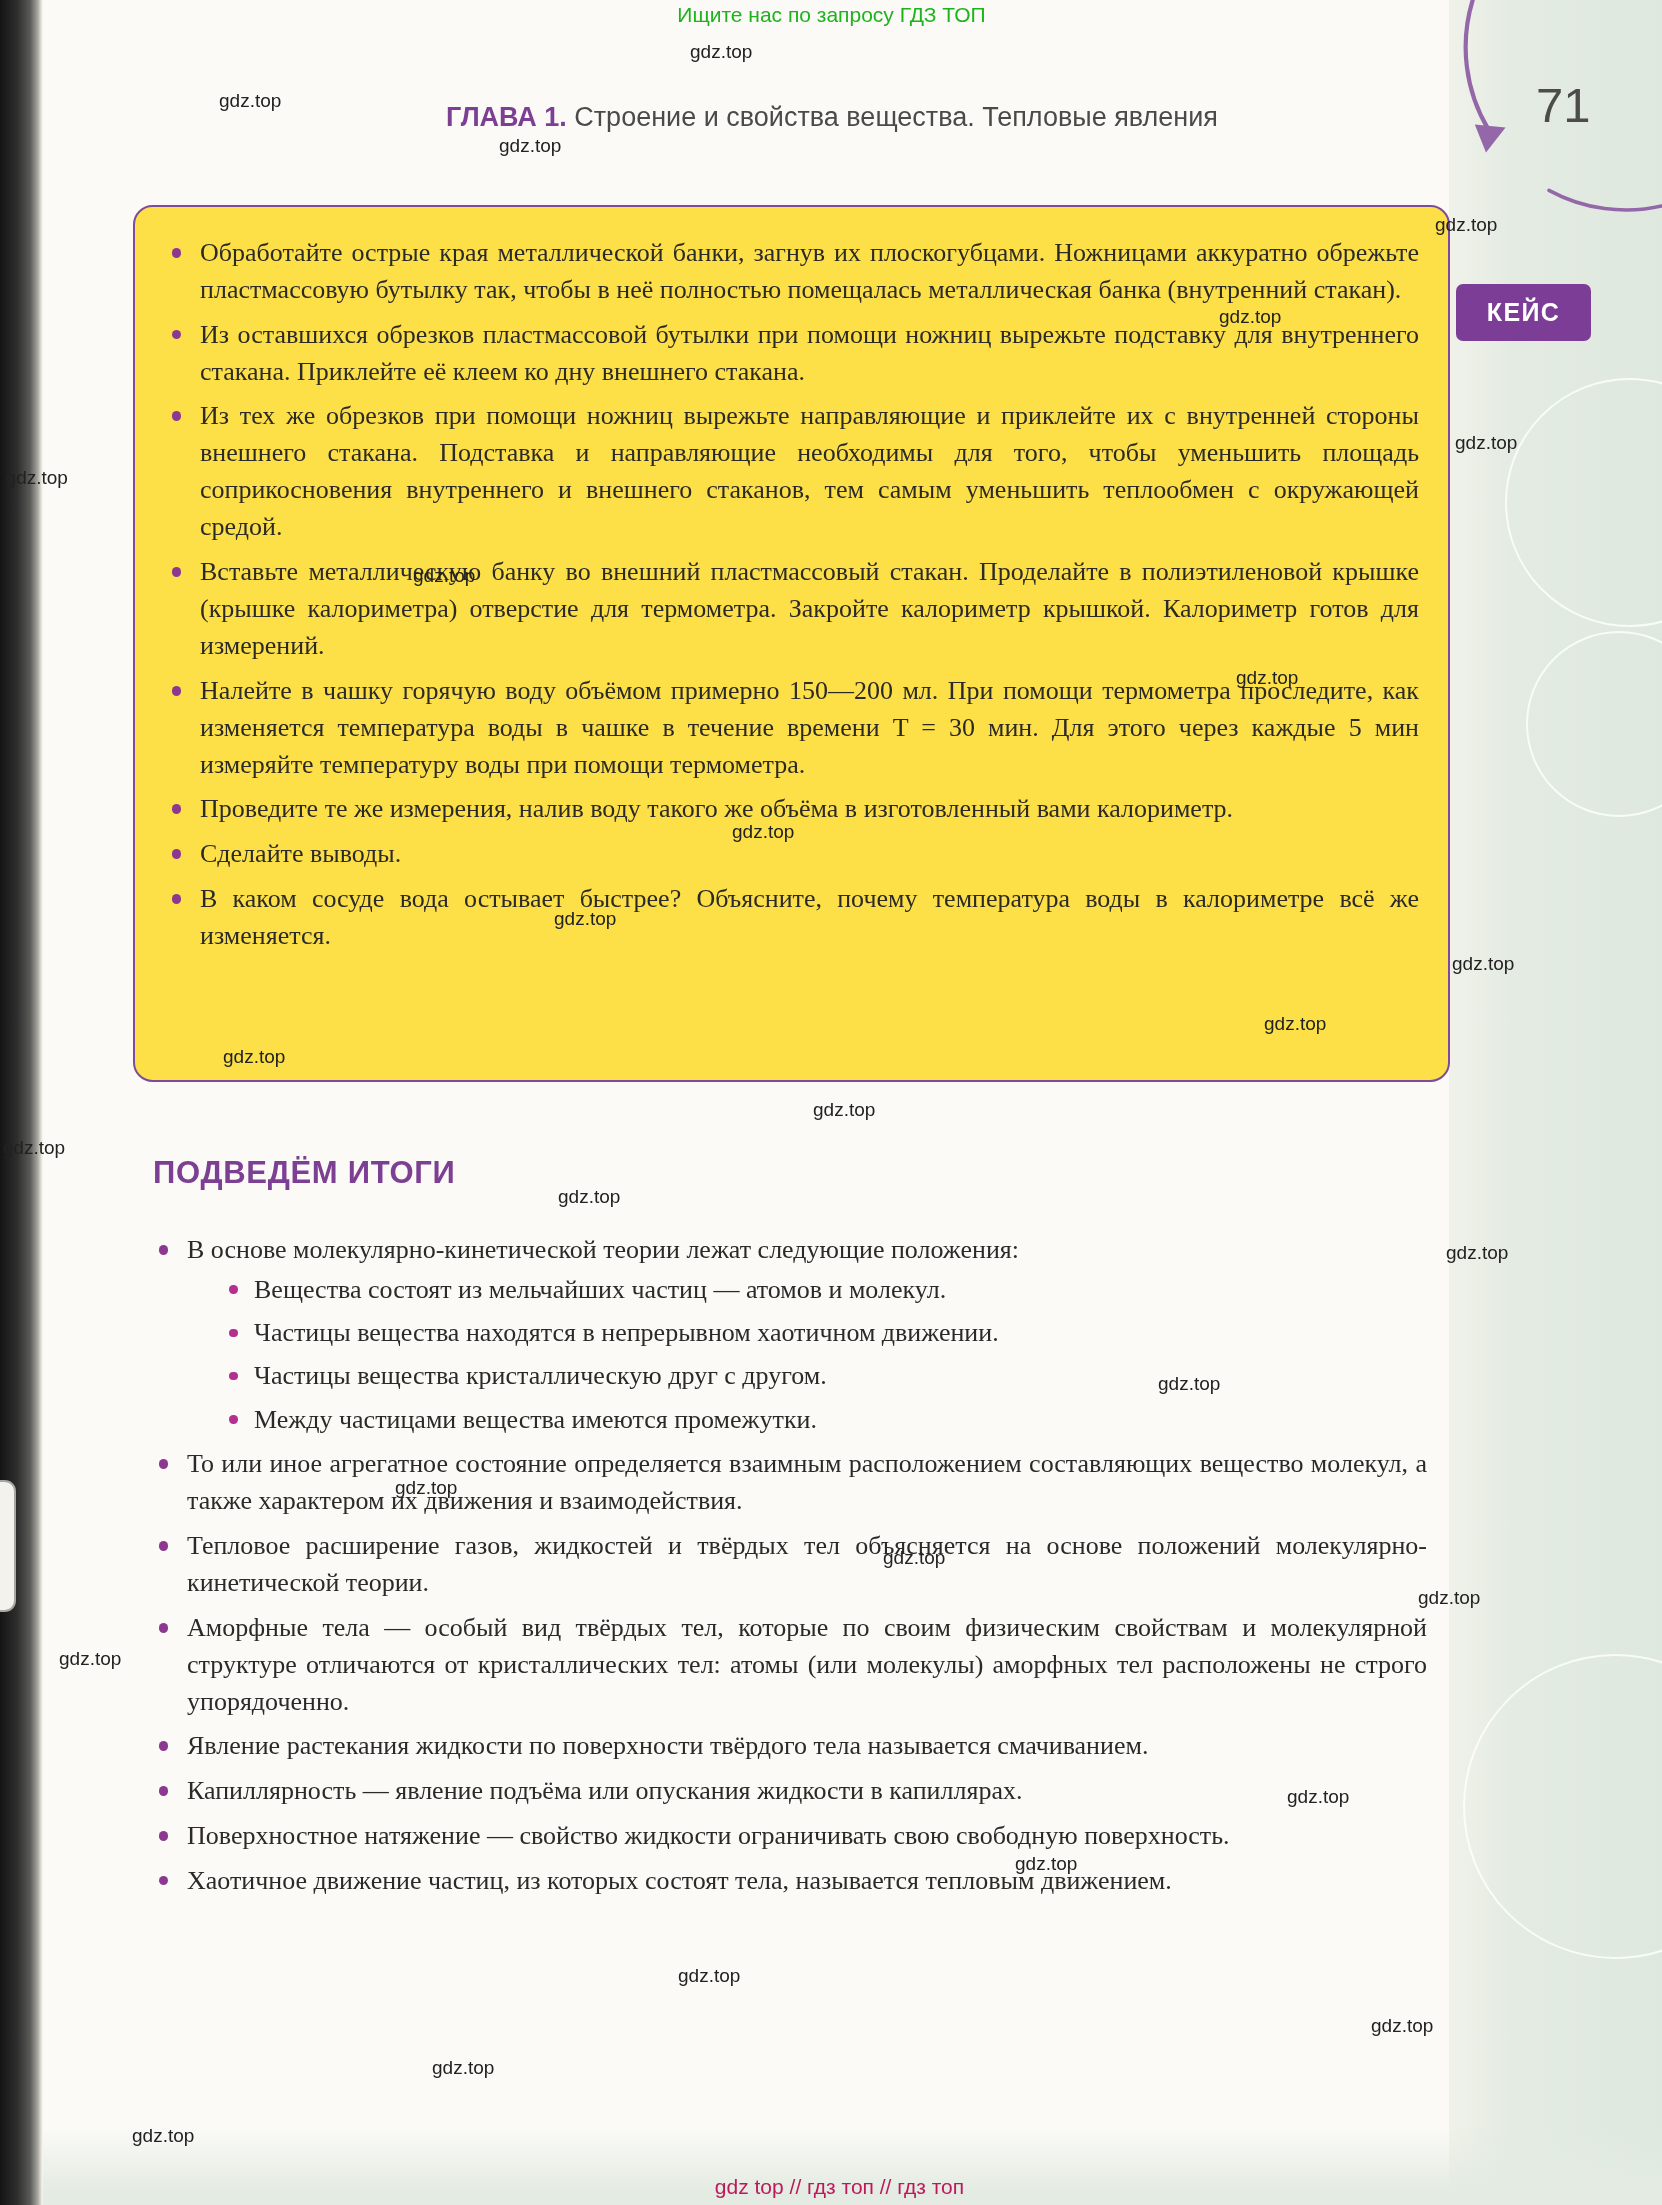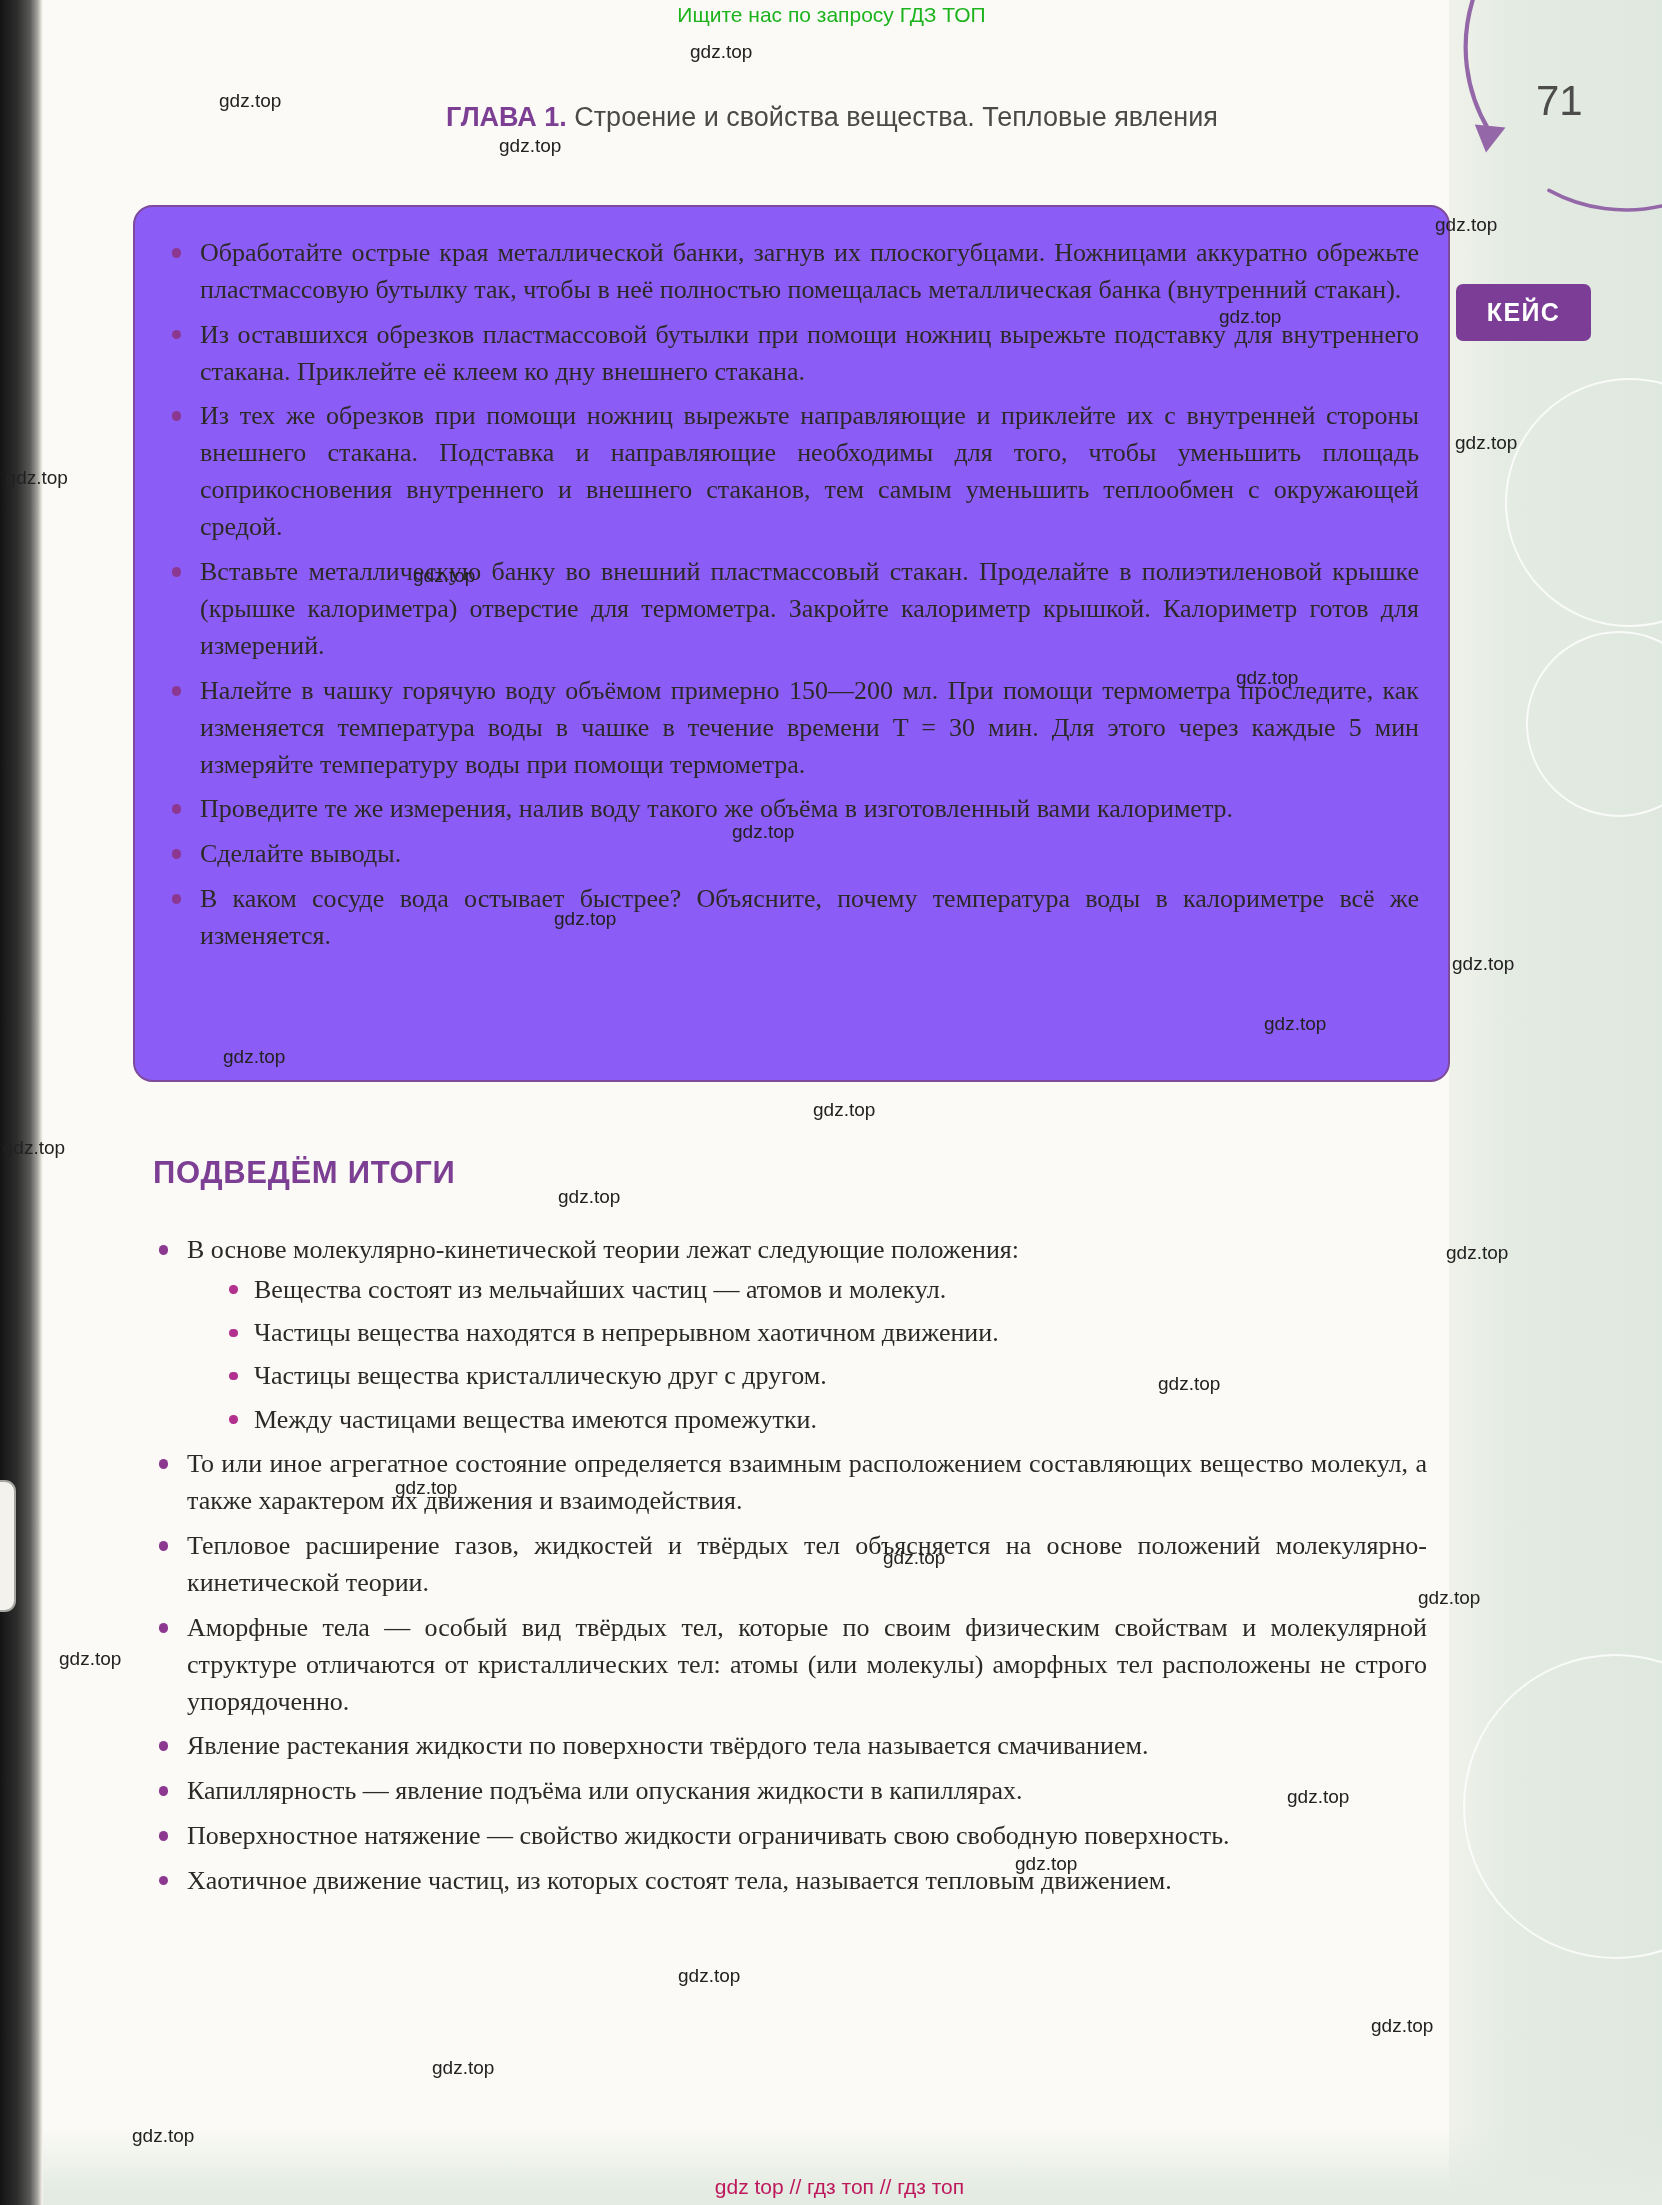--- a/index.html
+++ b/index.html
@@ -33,28 +33,28 @@
     position:absolute;top:2.8px;left:0;width:100%;text-align:center;
     font-family:"Liberation Sans", sans-serif;font-size:21px;color:#1db31d;
   }
   .chapter-header{
     position:absolute;left:446px;top:102px;width:1002px;
     font-family:"Liberation Sans", sans-serif;font-size:27px;color:#4a4a48;
   }
   .chapter-label{color:#7c3f94;font-weight:bold;}
   .page-number{
     position:absolute;left:1536px;top:77px;
-    font-family:"Liberation Sans", sans-serif;font-size:42px;color:#4c4c4a;
+    font-family:"Liberation Sans", sans-serif;font-size:49px;color:#4c4c4a;
   }
   .corner-arc{position:absolute;left:1444px;top:0;width:219px;height:238px;}
   
   .case-box{
     position:absolute;left:133px;top:205px;width:1317px;height:877px;
     box-sizing:border-box;border:2.8px solid #7e4b9c;border-radius:19.6px;
-    background:#8b5cf6;padding:27px 29px 17px 31px;
+    background:#fde047;padding:27px 29px 17px 31px;
   }
   .case-tab{
     position:absolute;left:1456px;top:284px;width:135px;height:57px;
     background:#7b3d96;border-radius:7px;color:#ffffff;
     display:flex;align-items:center;justify-content:center;
     font-family:Liberation Sans, sans-serif;font-weight:bold;font-size:25px;letter-spacing:1.4px;
   }
   
   ul.bullet-list{list-style:none;margin:0;padding:0;}
   li.b-item{

